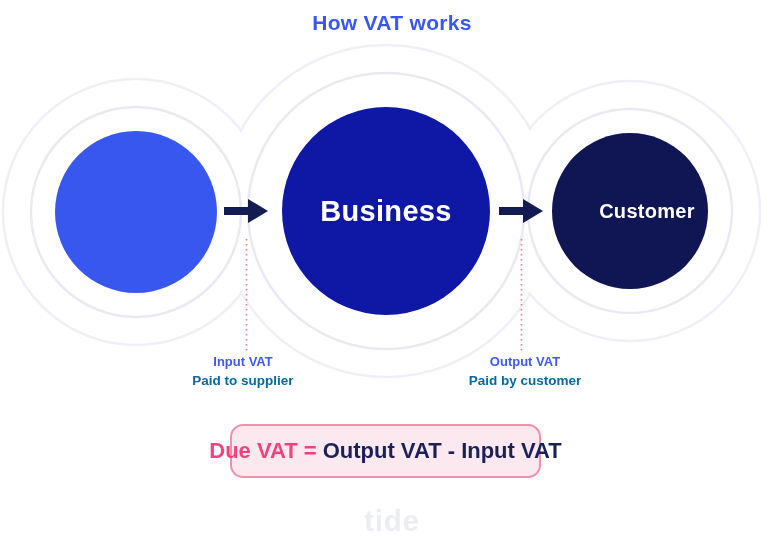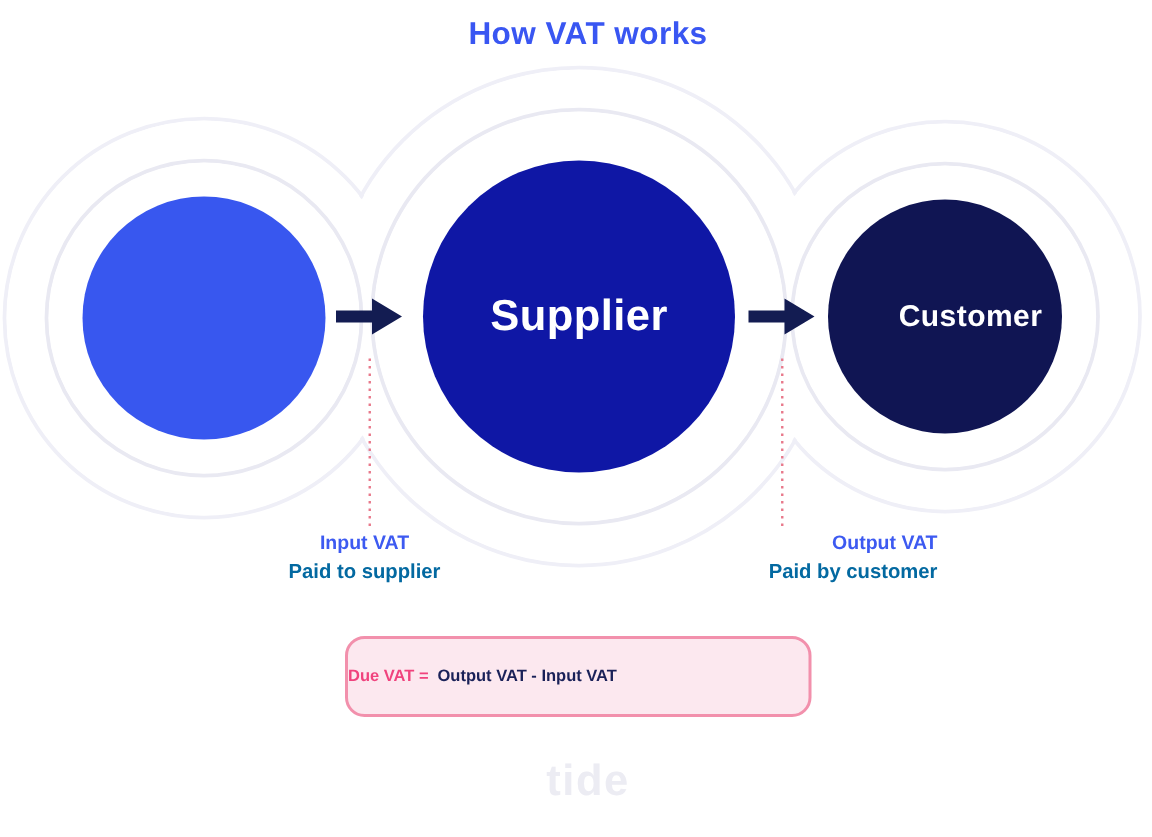--- a/index.html
+++ b/index.html
@@ -16,28 +16,28 @@
   }
   .node-label{
     display:flex;align-items:center;justify-content:center;
     color:#ffffff;font-weight:bold;letter-spacing:.3px;
   }
   .node-label.supplier{left:55px;top:131px;width:162px;height:162px;font-size:21px;}
   .node-label.business{left:282px;top:107px;width:208px;height:208px;font-size:29px;}
   .node-label.customer{left:569px;top:133px;width:156px;height:156px;font-size:20px;}
   .annotation{width:200px;text-align:center;top:352px;line-height:19px;}
   .annotation.left{left:143px;}
-  .annotation.right{left:425px;text-align:right;}
+  .annotation.right{left:425px;}
   .annotation .a-title{color:#3D5AF1;font-size:13px;font-weight:bold;}
   .annotation .a-sub{color:#0369a1;font-size:13.5px;font-weight:bold;}
   .formula-box{
     left:230px;top:424px;width:311px;height:54px;box-sizing:border-box;
     background:#FCE8EF;border:2px solid #F290AC;border-radius:13px;
-    display:flex;align-items:center;justify-content:flex-start;white-space:nowrap;
-    font-size:11px;font-weight:bold;
+    display:flex;align-items:center;justify-content:center;white-space:nowrap;
+    font-size:22px;font-weight:bold;
   }
   .formula-box .f-lhs{color:#F0437E;margin-right:6px;}
   .formula-box .f-rhs{color:#1A2158;}
   .watermark{
     left:0;right:0;top:505px;text-align:center;
     font-size:29px;font-weight:bold;letter-spacing:1px;color:#ECECF3;
   }
 </style>
 </head>
 <body>
@@ -70,21 +70,21 @@
     <circle cx="136" cy="212" r="81" fill="#3857EF"></circle>
     <circle cx="386" cy="211" r="104" fill="#0F17A5"></circle>
     <circle cx="630" cy="211" r="78" fill="#101553"></circle>
 
     <polygon points="0,8 24,8 24,0 44,12 24,24 24,16 0,16" transform="translate(224,199)" fill="#131C52"></polygon>
     <polygon points="0,8 24,8 24,0 44,12 24,24 24,16 0,16" transform="translate(499,199)" fill="#131C52"></polygon>
   </svg>
 
   <div class="abs title">How VAT works</div>
 
-  <div class="abs node-label business">Supplier</div>
+  <div class="abs node-label business">Business</div>
   <div class="abs node-label customer">Customer</div>
 
   <div class="abs annotation left">
     <div class="a-title">Input VAT</div>
     <div class="a-sub">Paid to supplier</div>
   </div>
 
   <div class="abs annotation right">
     <div class="a-title">Output VAT</div>
     <div class="a-sub">Paid by customer</div>

